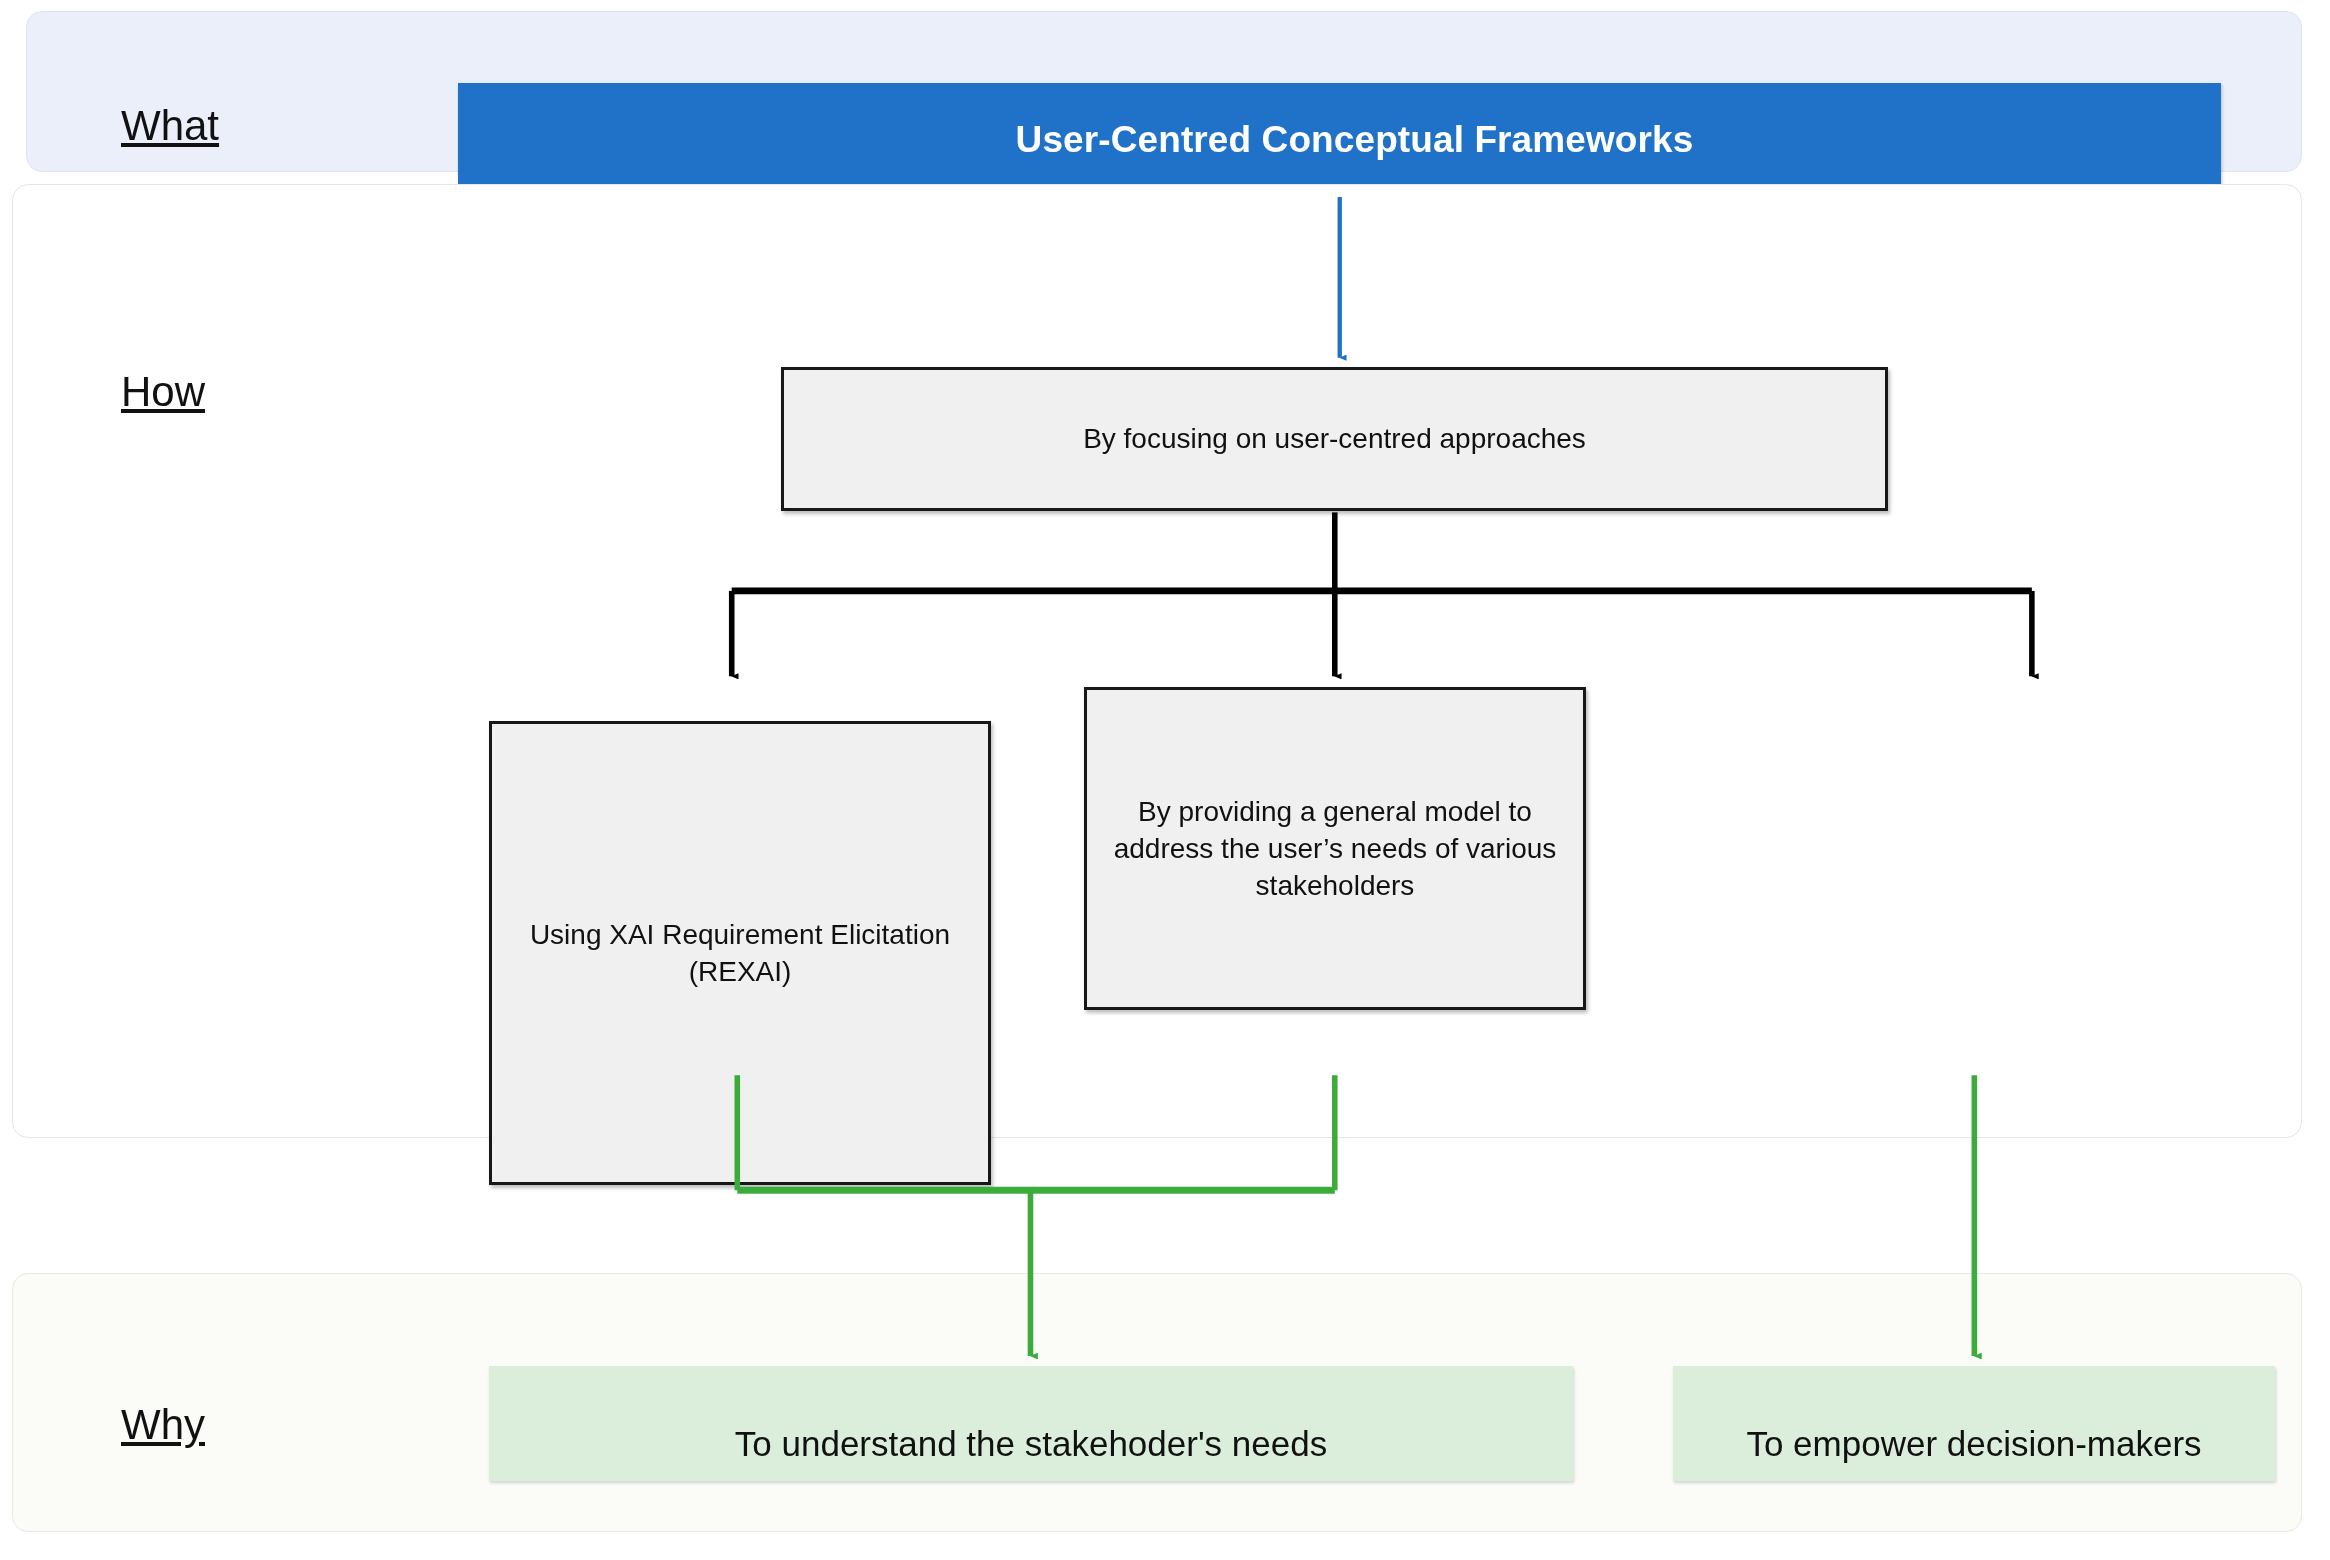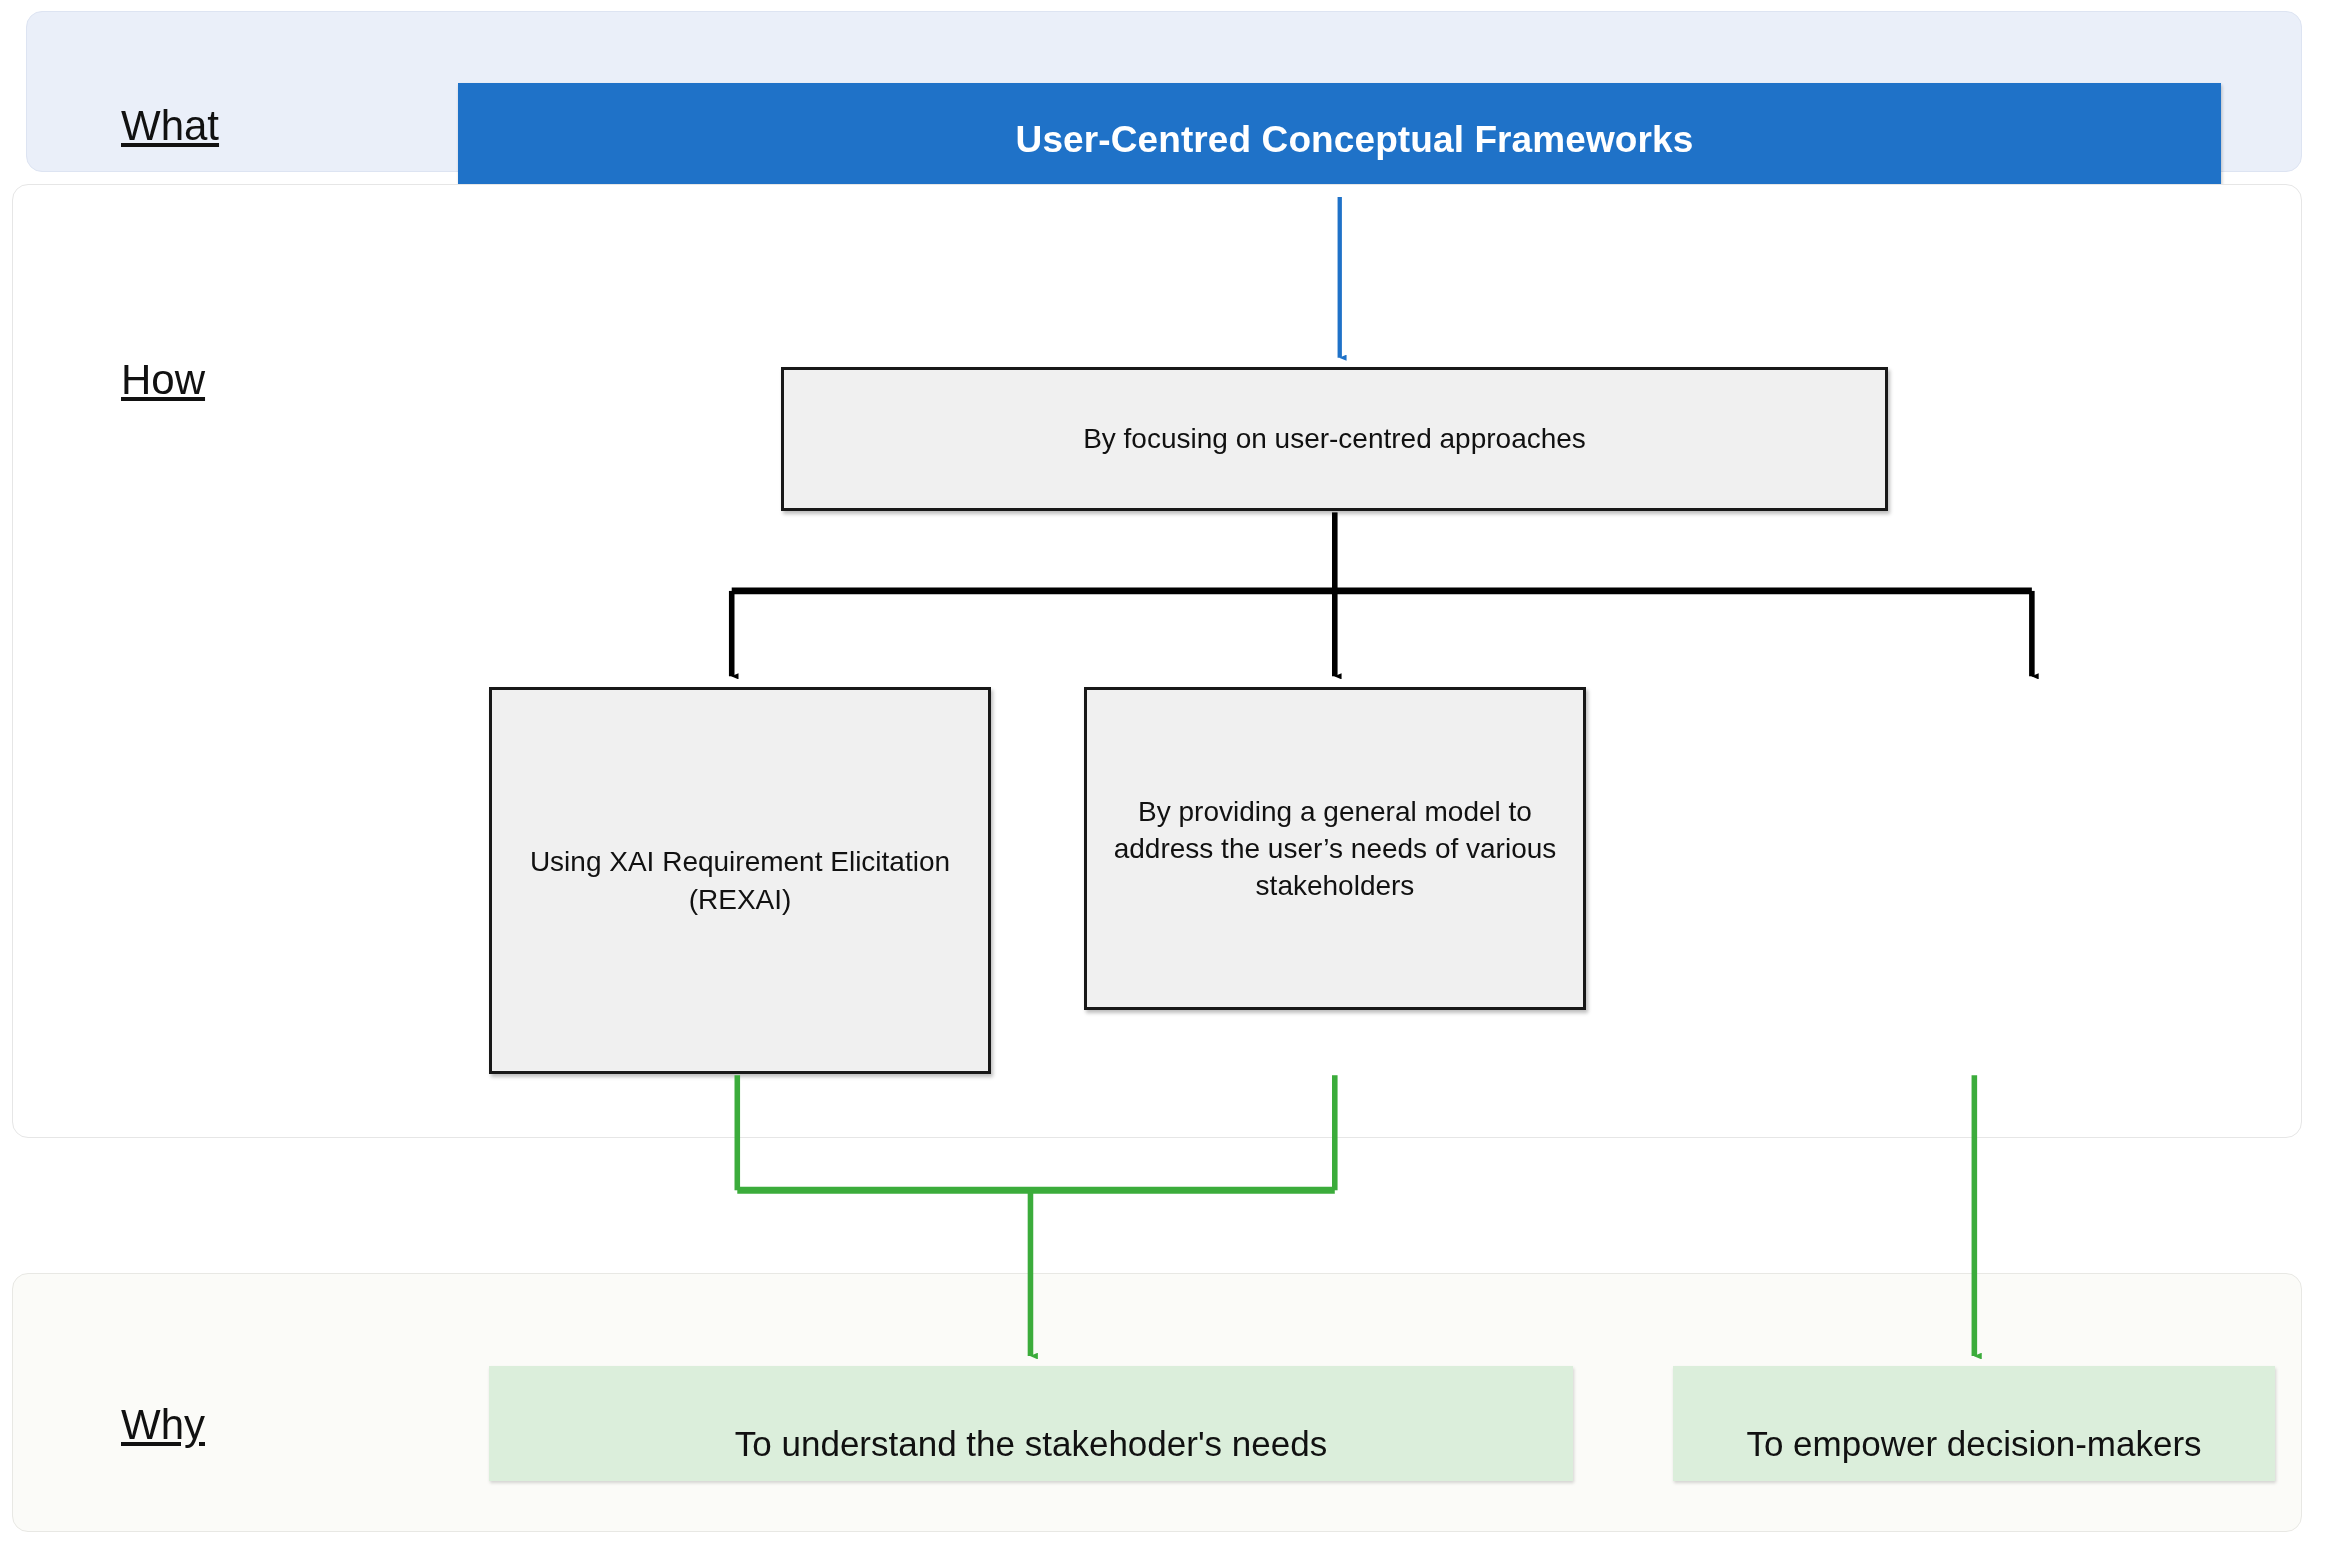--- a/index.html
+++ b/index.html
@@ -41,21 +41,21 @@
   
   .row-label{
     position:absolute;
     color:#111111;
     font-size:42px;
     line-height:1;
     white-space:nowrap;
     text-decoration:underline;
   }
   .label-what{ left:121px; top:105px; }
-  .label-how { left:121px; top:359px; }
+  .label-how { left:121px; top:371px; }
   .label-why { left:121px; top:1404px; }
 
   
   .what-bar{
     position:absolute;
     left:458px; top:83px; width:1763px; height:113px;
     background:#1f72c8;
     box-shadow:1.2px 1.9px 3.1px rgba(0,0,0,0.22);
     display:flex;
     align-items:center;
@@ -82,21 +82,21 @@
     justify-content:center;
     text-align:center;
   }
   .hbox-text{
     color:#111111;
     font-size:28px;
     line-height:1.33;
     padding:0 13.6px;
   }
   .hbox-top  { left:781px; top:367px;  width:1107px; height:144px; }
-  .hbox-1    { left:489px;  top:687px; width:502px;  height:387px; }
+  .hbox-1    { left:489px;  top:721px; width:502px;  height:464px; }
   .hbox-2    { left:1084px; top:687px; width:502px;  height:323px;text-align:center; }
   .hbox-3    { left:1670px; top:687px; width:605px;  height:387px; }
 
   
   .wbox{
     position:absolute;
     background:#dbeedb;
     box-shadow:1.2px 1.9px 3.1px rgba(0,0,0,0.16);
     display:flex;
     align-items:center;

